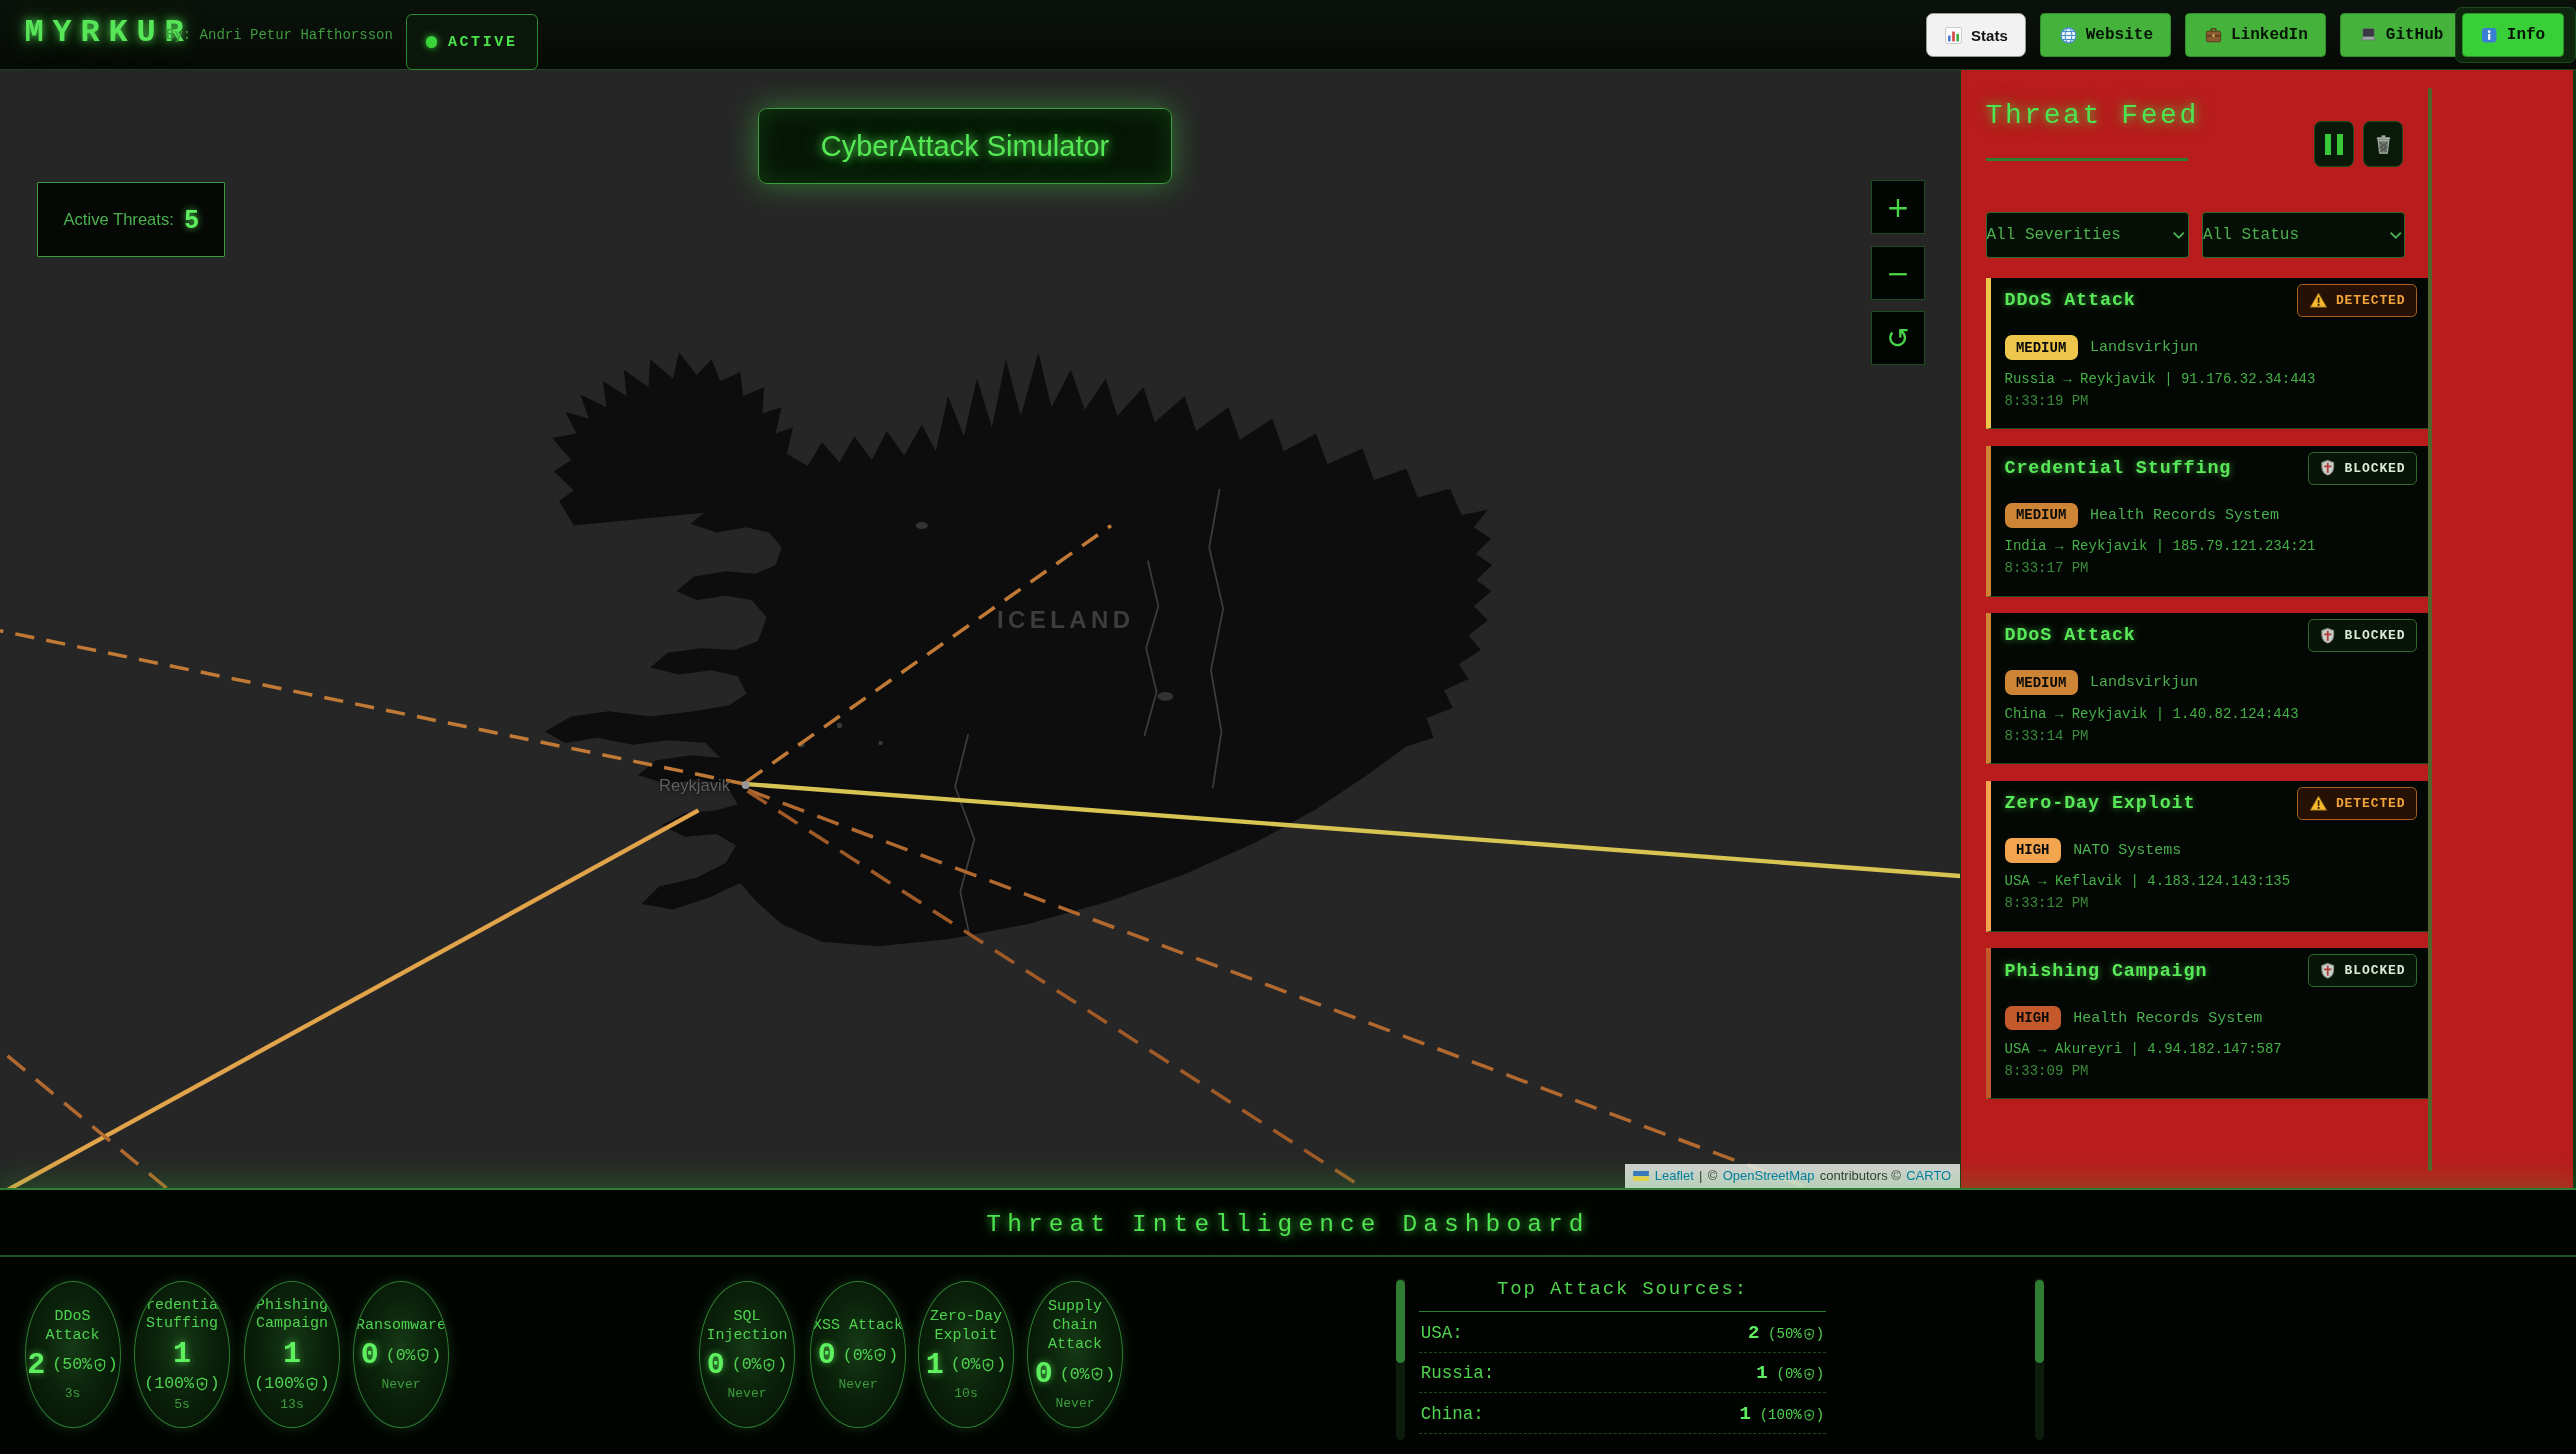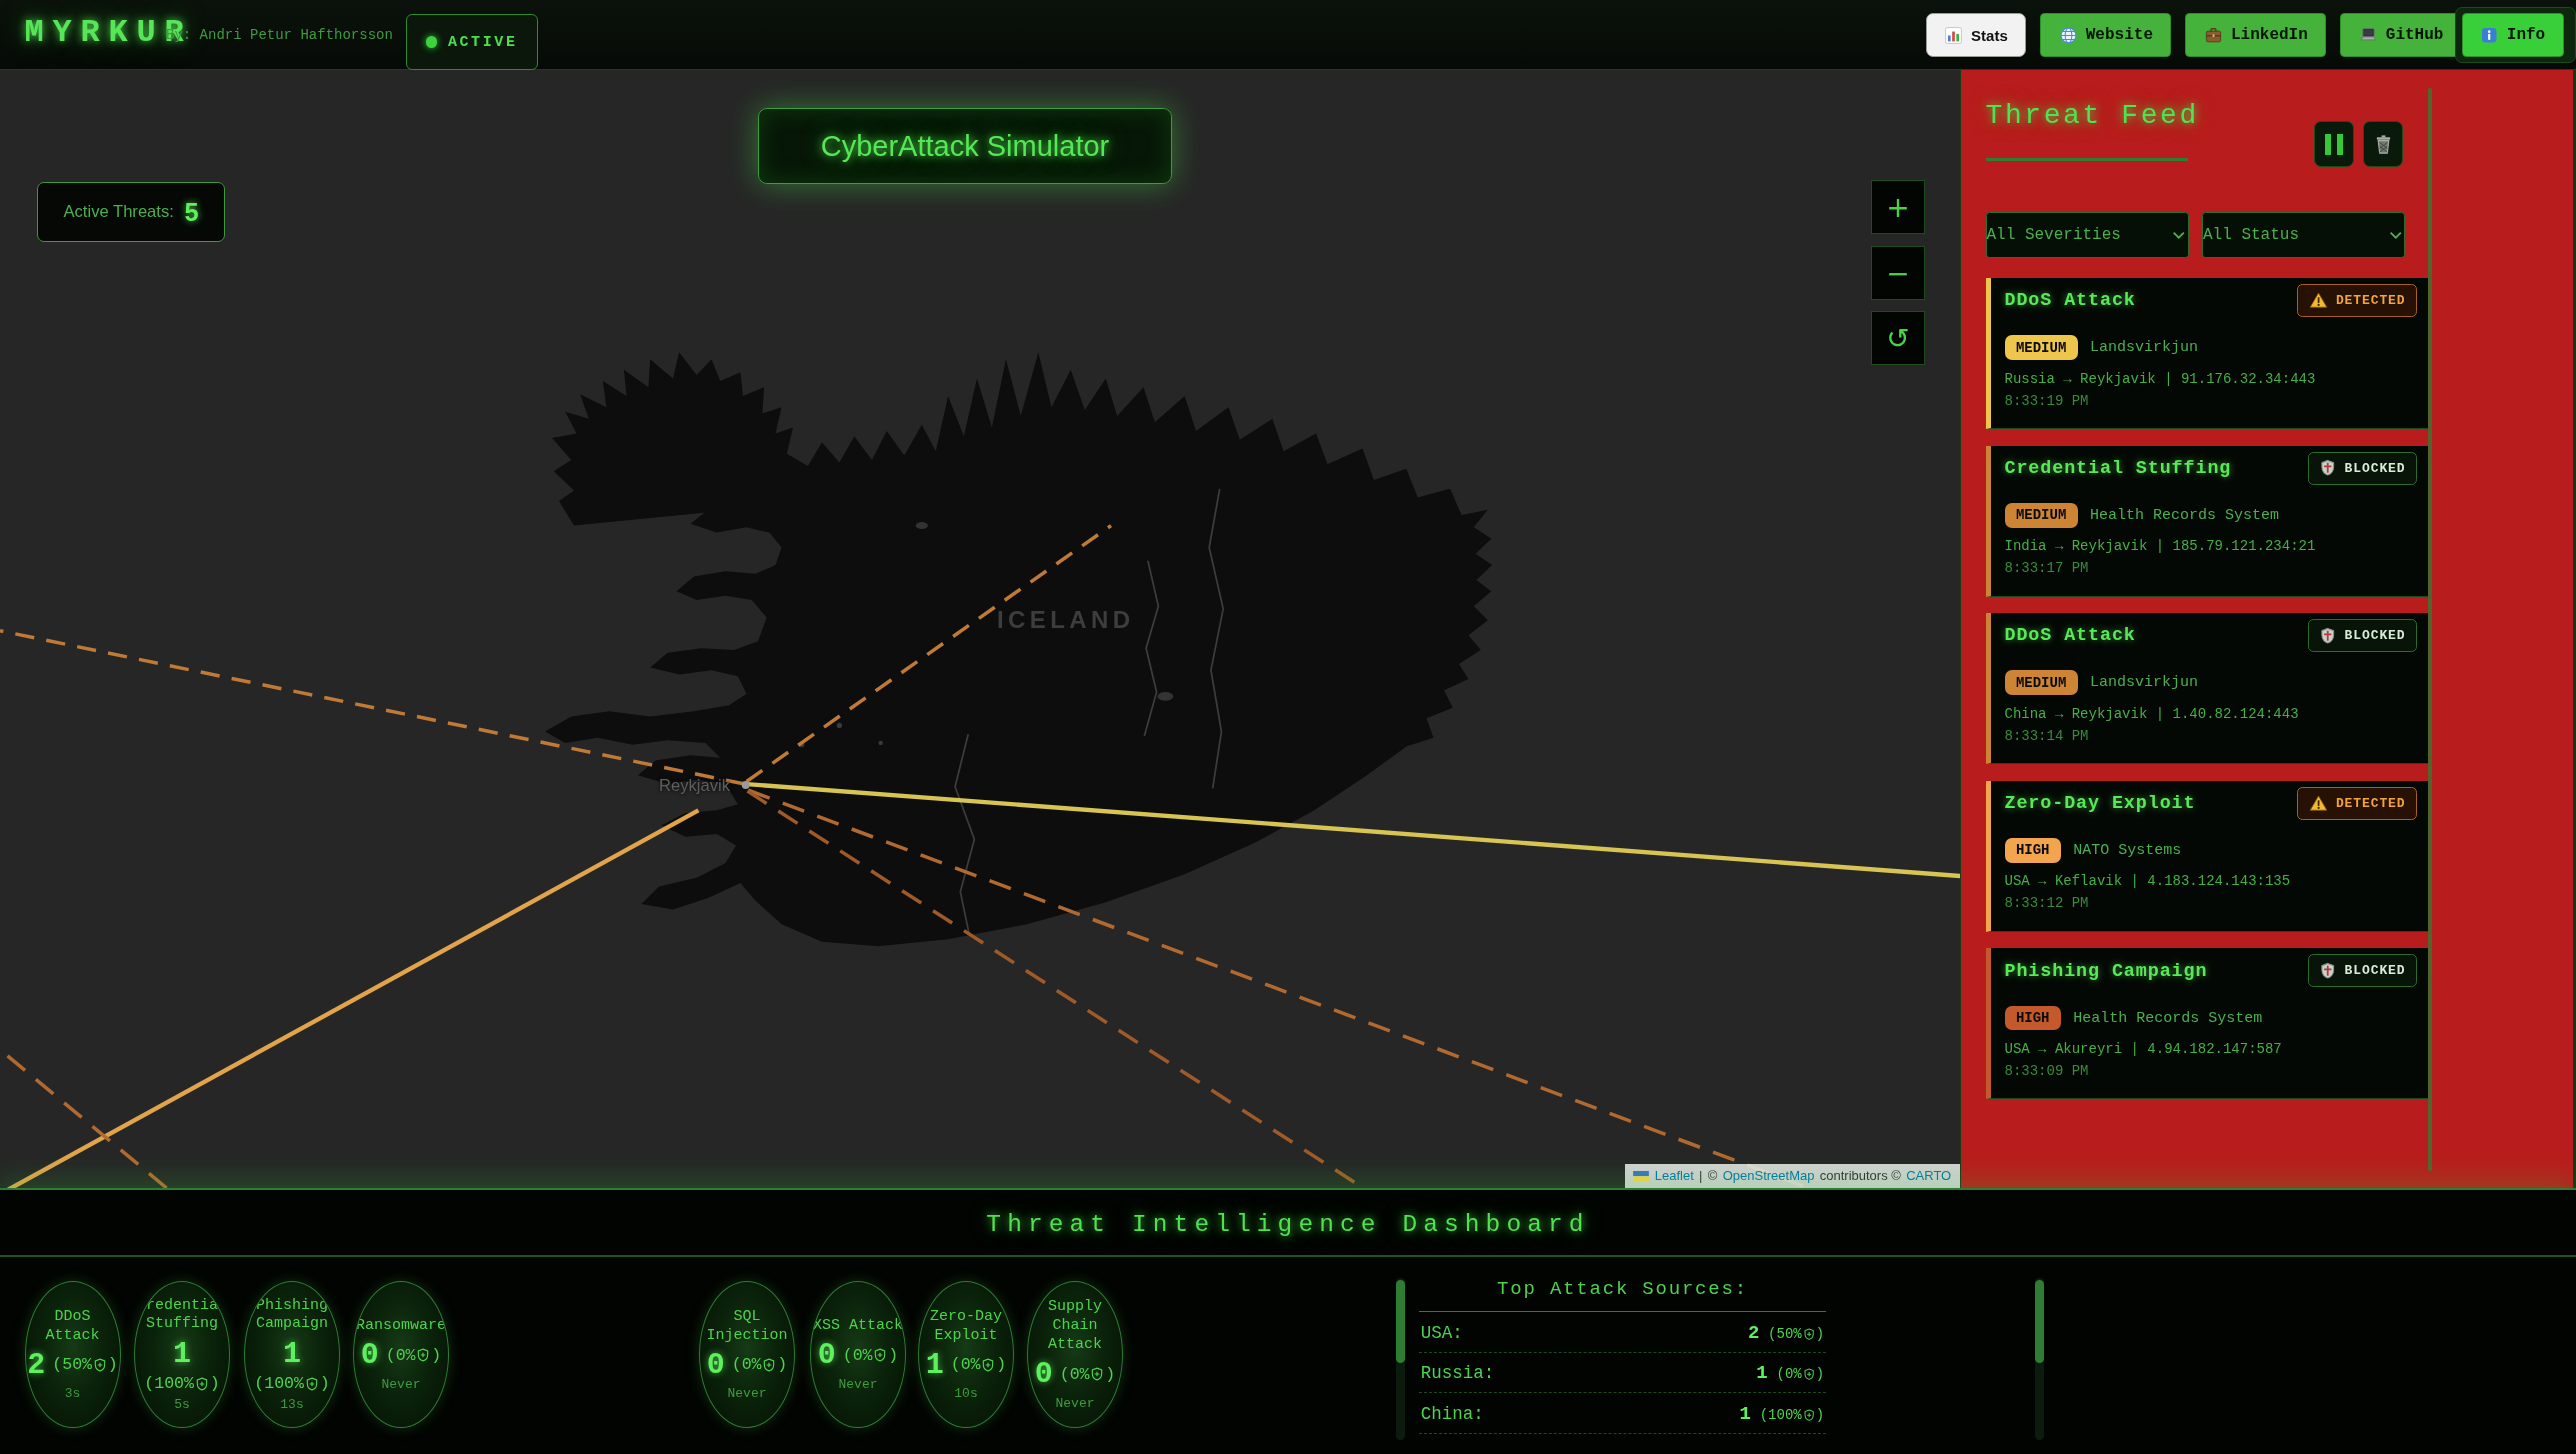--- a/index.html
+++ b/index.html
@@ -44,23 +44,23 @@
     font-size:24px; font-weight:bold; letter-spacing:4.4px; color:#3d3d3d; }
   .city-label { position:absolute; left:659px; top:706px; font-family:"Liberation Sans",sans-serif;
     font-size:16.6px; font-weight:normal; color:#5f5f5f;
     text-shadow:0 0 3.5px #111, 0 0 1.8px #111; }
   .map-title { position:absolute; left:758px; top:38px; width:414px; height:76px;
     display:flex; align-items:center; justify-content:center;
     background:rgba(4,22,4,.92); border:1.8px solid #3f9b3f; border-radius:8.8px;
     box-shadow:0 0 30px rgba(70,220,70,.45), inset 0 0 23px rgba(40,160,40,.25); }
   .map-title span { font-family:"Liberation Sans",sans-serif; font-size:29px; color:#55e855;
     text-shadow:0 0 8.8px rgba(85,232,85,.9),0 0 21px rgba(60,200,60,.6); }
-  .threats-badge { position:absolute; left:37px; top:112px; width:188px; height:60px;
+  .threats-badge { position:absolute; left:37px; top:112px; width:188px; height:75px;
     display:flex; align-items:center; justify-content:center; gap:10.5px;
-    background:#050805; border:1.8px solid #3a9b3a; border-radius:7px;
+    background:#050805; border:1.8px solid #3a9b3a; border-radius:1px;
     font-family:"Liberation Sans",sans-serif; }
   .threats-label { font-size:16.6px; color:#4CAF50; }
   .threats-count { font-size:25.4px; font-weight:bold; color:#5ff05f;
     text-shadow:0 0 7px rgba(95,240,95,.8); }
   .zoom-controls { position:absolute; left:1871px; top:110px; width:54px; }
   .zoom-btn { position:absolute; left:0; width:54px; height:54px; background:#030503;
     border:1.8px solid #1d4d1d; color:#49d349; font-size:28px; line-height:51px;
     text-align:center; cursor:pointer; font-family:"DejaVu Sans",sans-serif; }
   .attribution { position:absolute; right:0; bottom:0; height:24.5px;
     display:flex; align-items:center; gap:5.3px; padding:0 8.8px;

